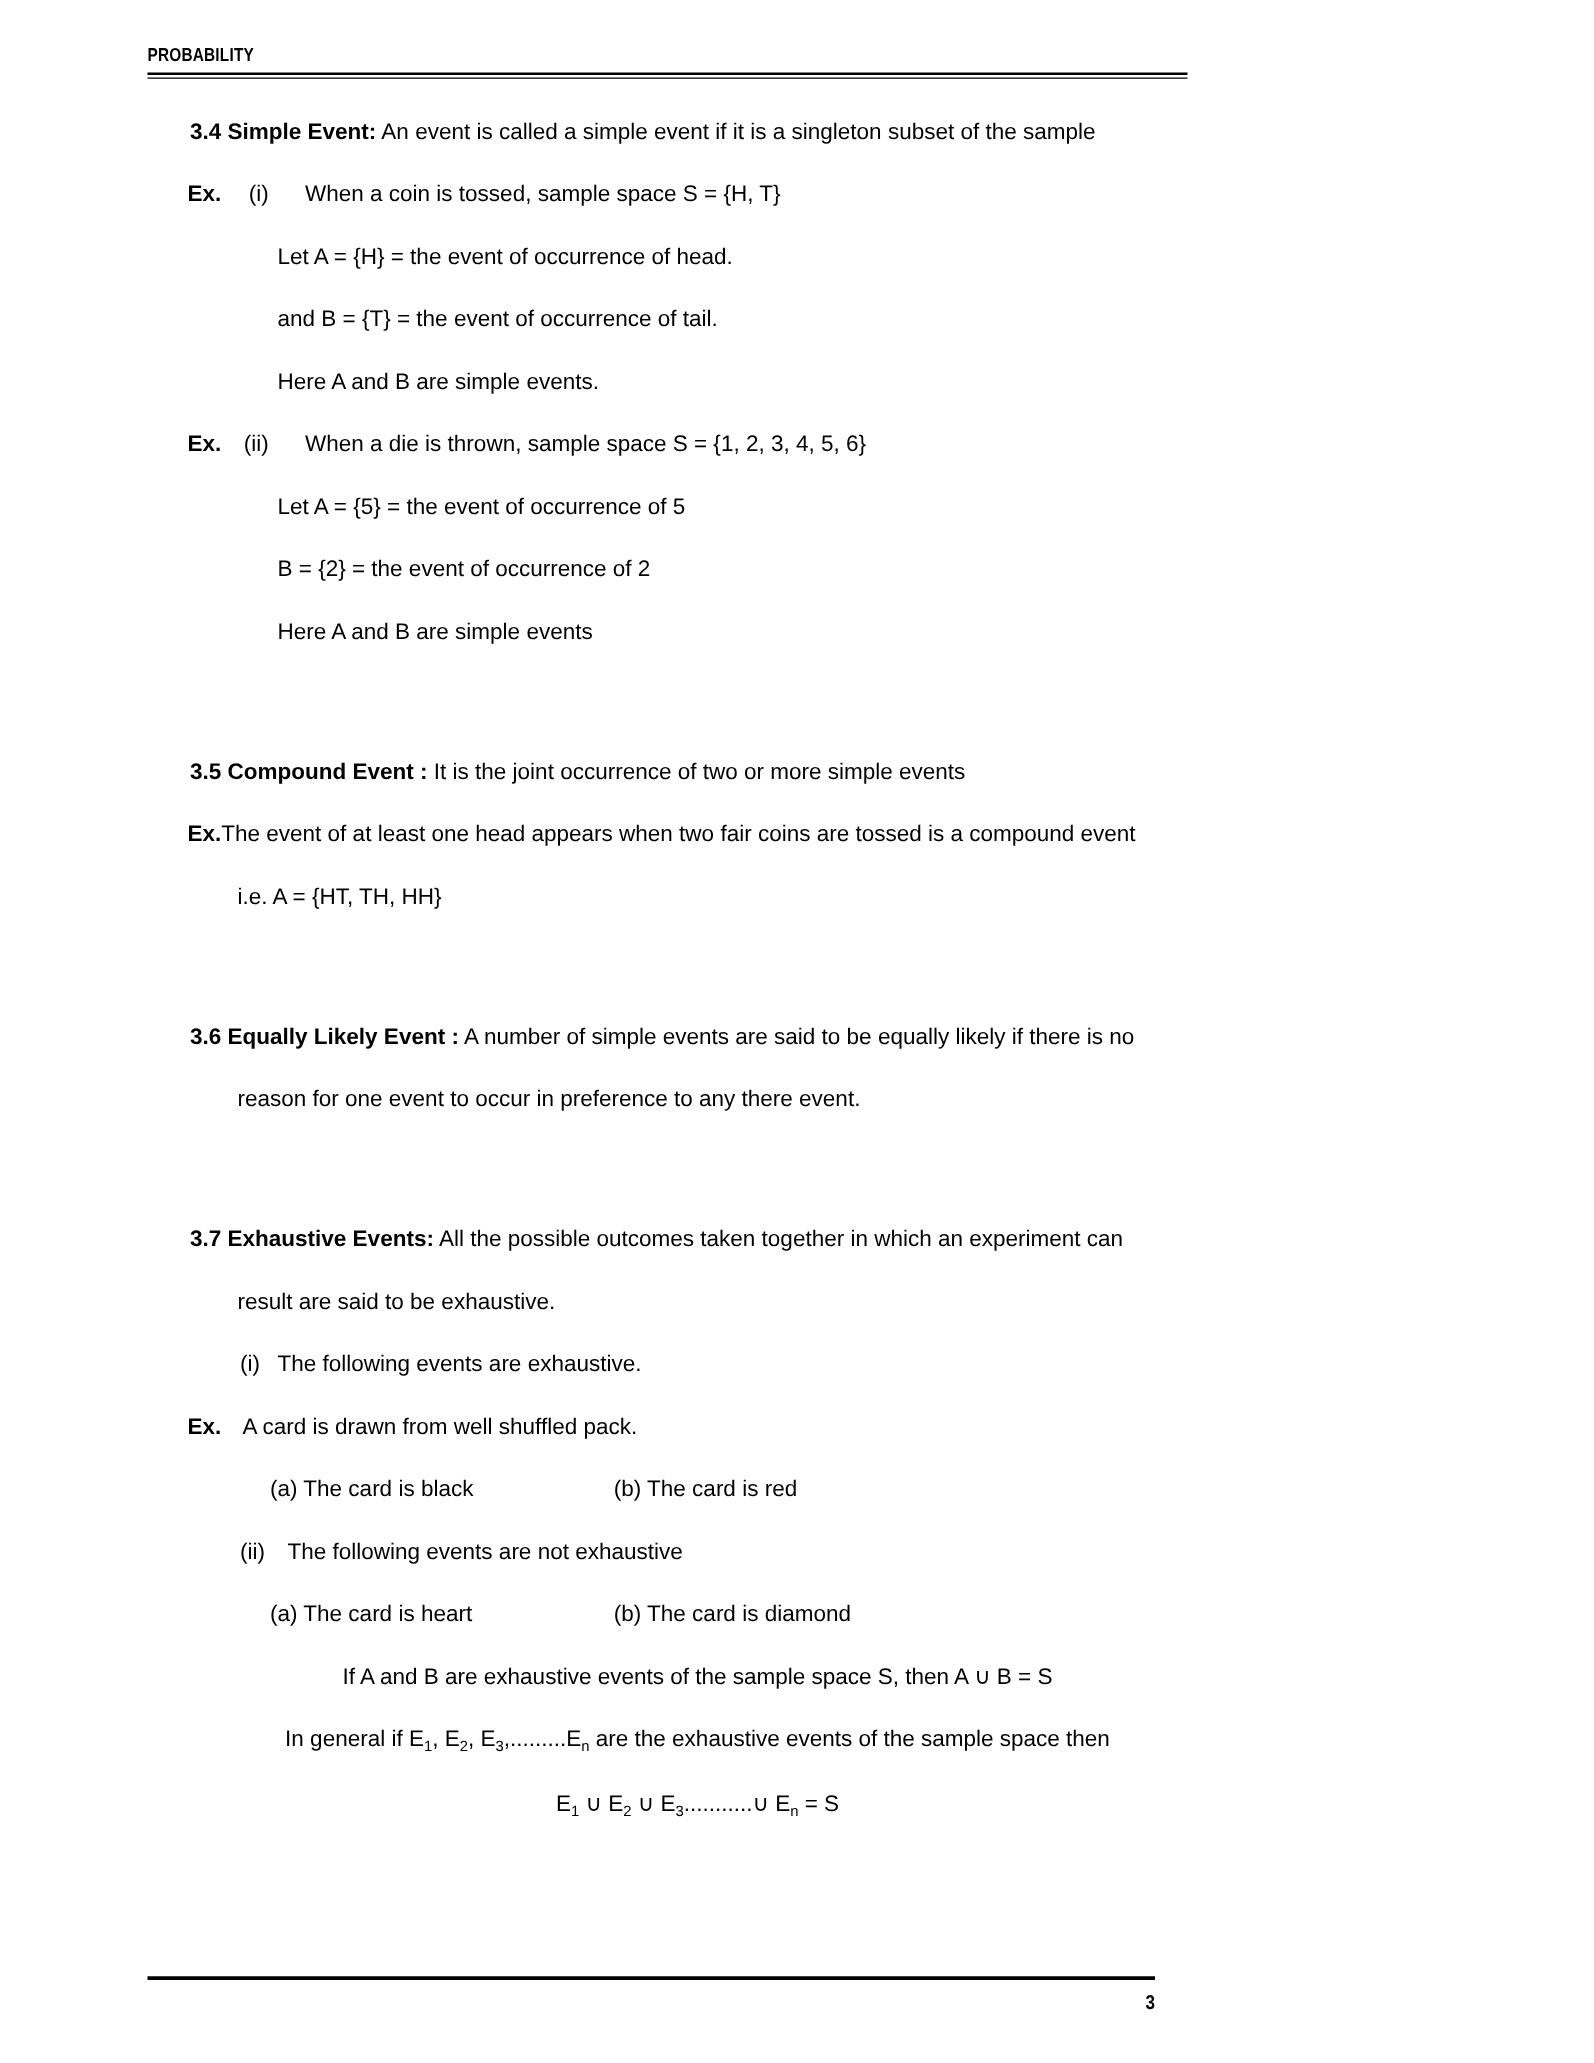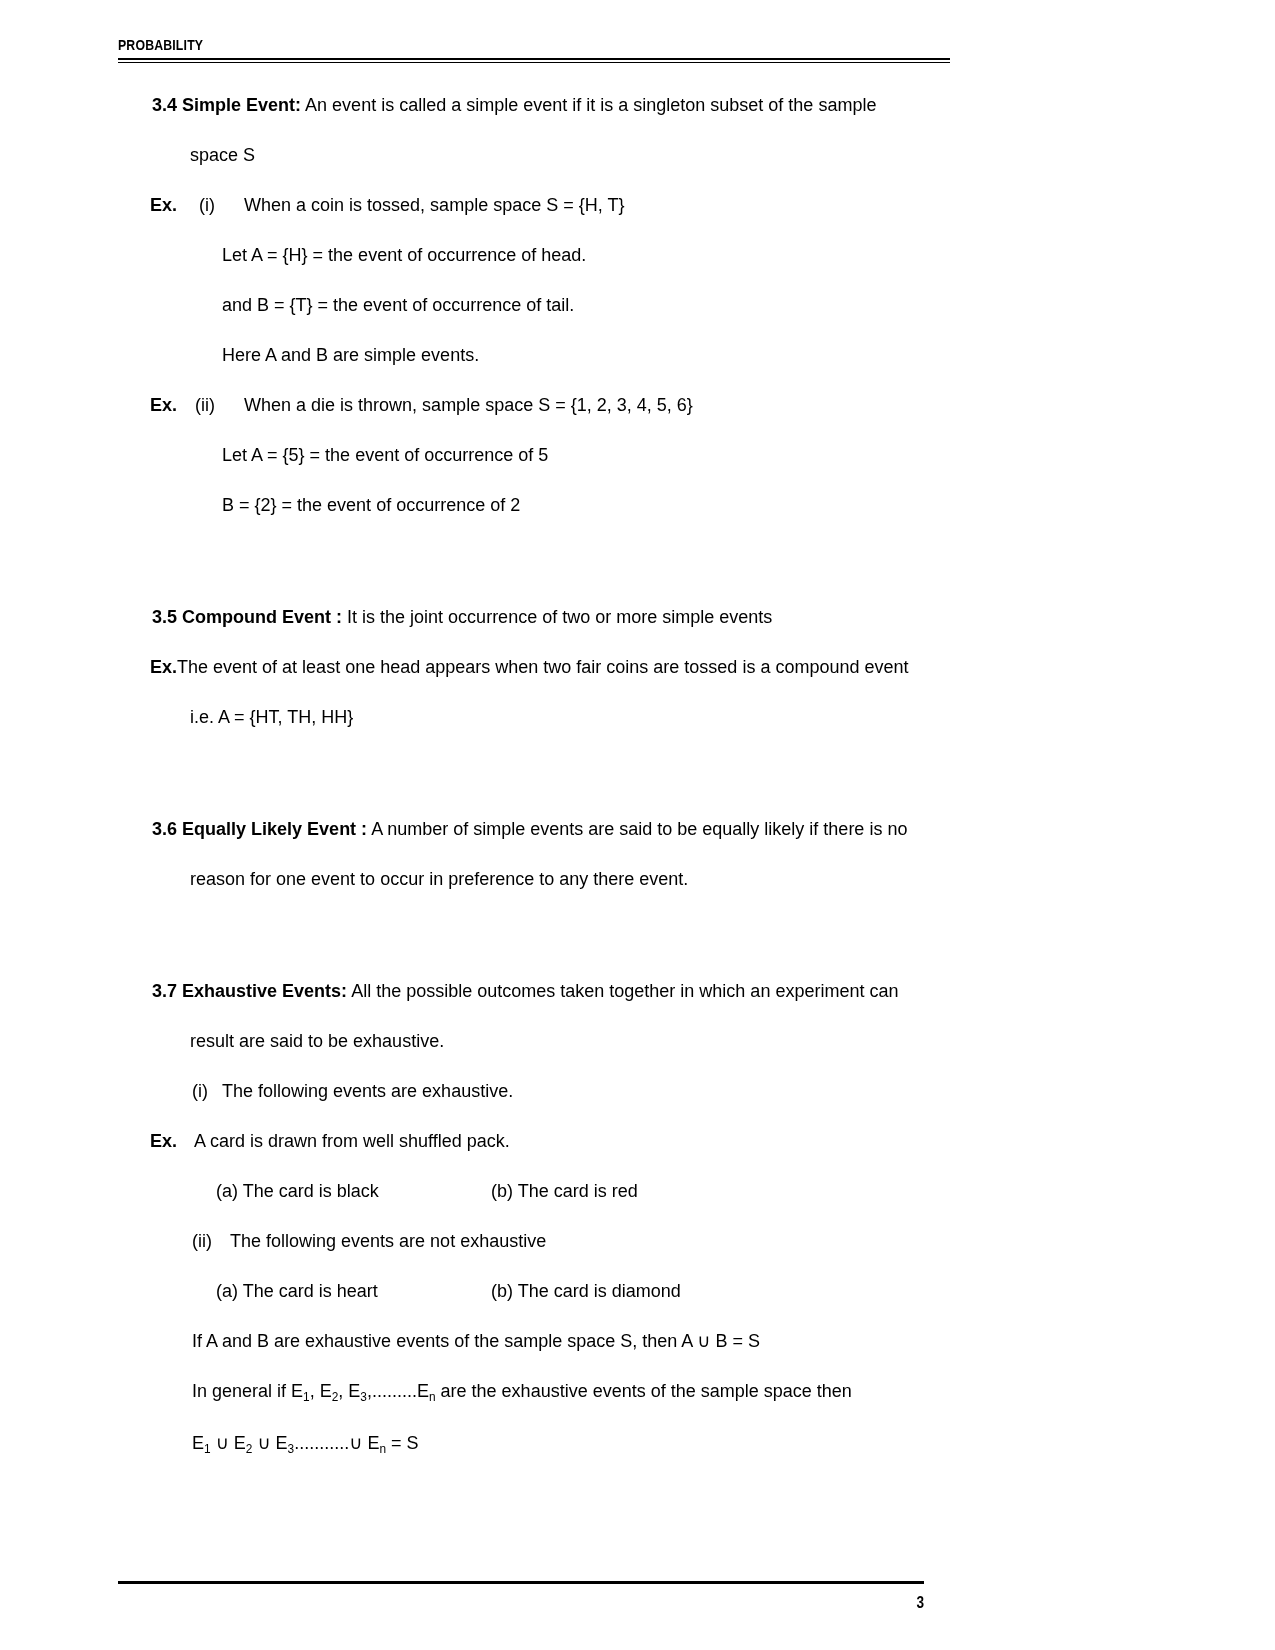--- a/index.html
+++ b/index.html
@@ -59,21 +59,21 @@
   }
   b { font-weight: bold; }
 
   
   .ind-head   { padding-left: 34px; }      
   .ind-cont   { padding-left: 72px; }      
   .ind-ex     { padding-left: 32px; }      
   .ind-sub    { padding-left: 104px; }     
   .ind-roman  { padding-left: 74px; }      
   .ind-ab     { padding-left: 98px; justify-content: center; }      
-  .ind-form   { padding-left: 74px; }      
+  .ind-form   { padding-left: 74px; text-align: center; }      
 
   .ex-label {
     font-weight: bold;
     display: inline-block;
   }
   .ex-num {
     display: inline-block;
   }
   .gap-lg { height: 62px; }
 
@@ -119,38 +119,38 @@
     <div class="header-rule"></div>
   </div>
 
   <div class="body">
 
     <div class="line ind-head">
       <b>3.4</b>
       <b>Simple Event:</b>
       <span>An event is called a simple event if it is a singleton subset of the sample</span>
     </div>
-    <div class="line ind-cont">space S</div>
 
     <div class="line ind-ex">
       <span class="ex-label" style="width:44px">Ex.</span>
       <span class="ex-num" style="width:40px">(i)</span>
       <span>When a coin is tossed, sample space S = {H, T}</span>
     </div>
     <div class="line ind-sub">Let A = {H} = the event of occurrence of head.</div>
     <div class="line ind-sub">and B = {T} = the event of occurrence of tail.</div>
     <div class="line ind-sub">Here A and B are simple events.</div>
 
     <div class="line ind-ex">
       <span class="ex-label" style="width:40px">Ex.</span>
       <span class="ex-num" style="width:44px">(ii)</span>
       <span>When a die is thrown, sample space S = {1, 2, 3, 4, 5, 6}</span>
     </div>
     <div class="line ind-sub">Let A = {5} = the event of occurrence of 5</div>
     <div class="line ind-sub">B = {2} = the event of occurrence of 2</div>
+    <div class="line ind-sub">Here A and B are simple events</div>
 
     <div class="gap-lg"></div>
 
     <div class="line ind-head">
       <b>3.5</b>
       <b>Compound Event :</b>
       <span>It is the joint occurrence of two or more simple events</span>
     </div>
 
     <div class="line ind-ex">

